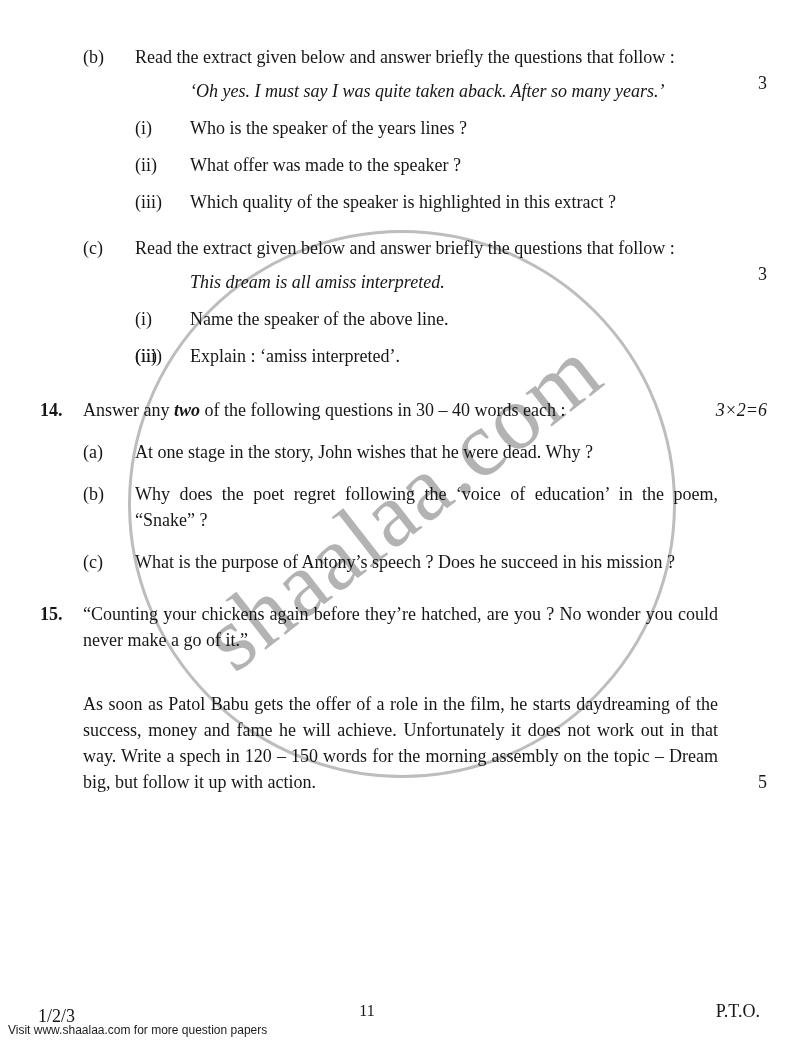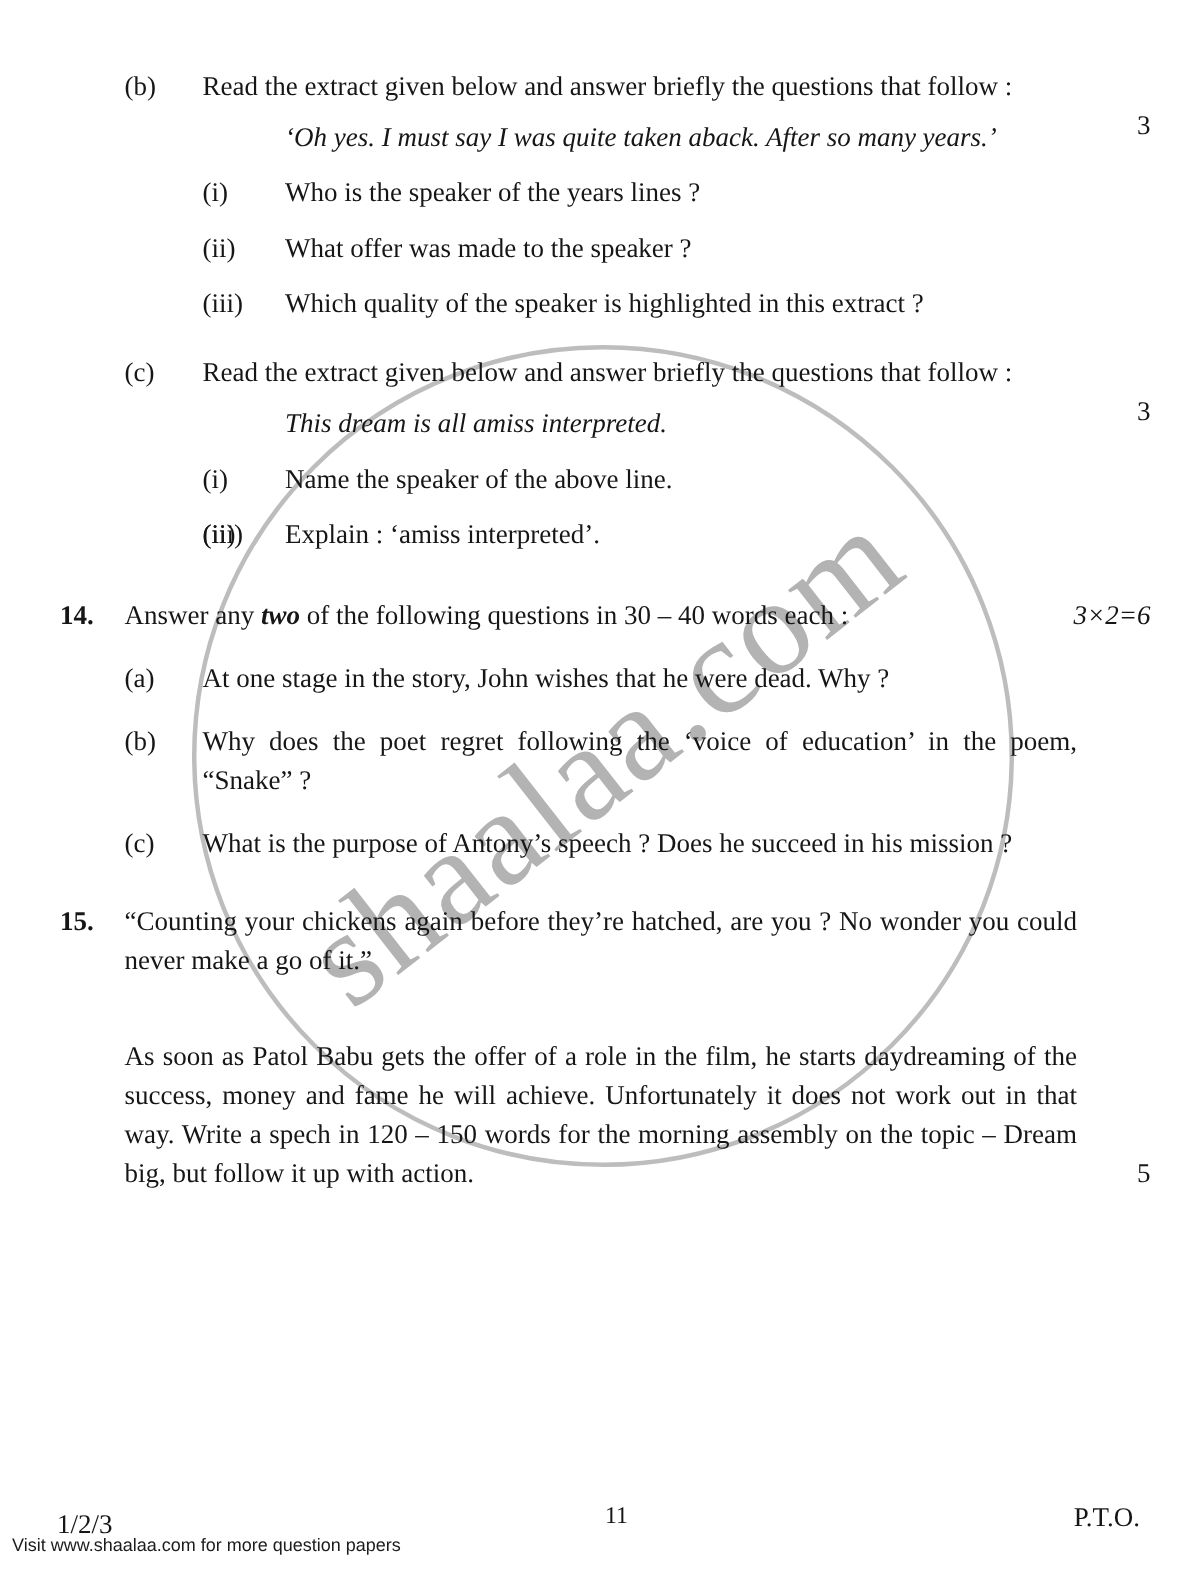--- a/index.html
+++ b/index.html
@@ -130,21 +130,20 @@
     z-index: 1;
   }
   .footer-center {
     position: absolute;
     left: 0;
     width: 734px;
     text-align: center;
     top: 1002px;
     font-size: 16px;
     z-index: 1;
-    margin-left: 44px;
   }
   .footer-right {
     position: absolute;
     right: 40px;
     top: 1001px;
     font-weight: normal;
     z-index: 1;
   }
   .visit-line {
     position: absolute;

